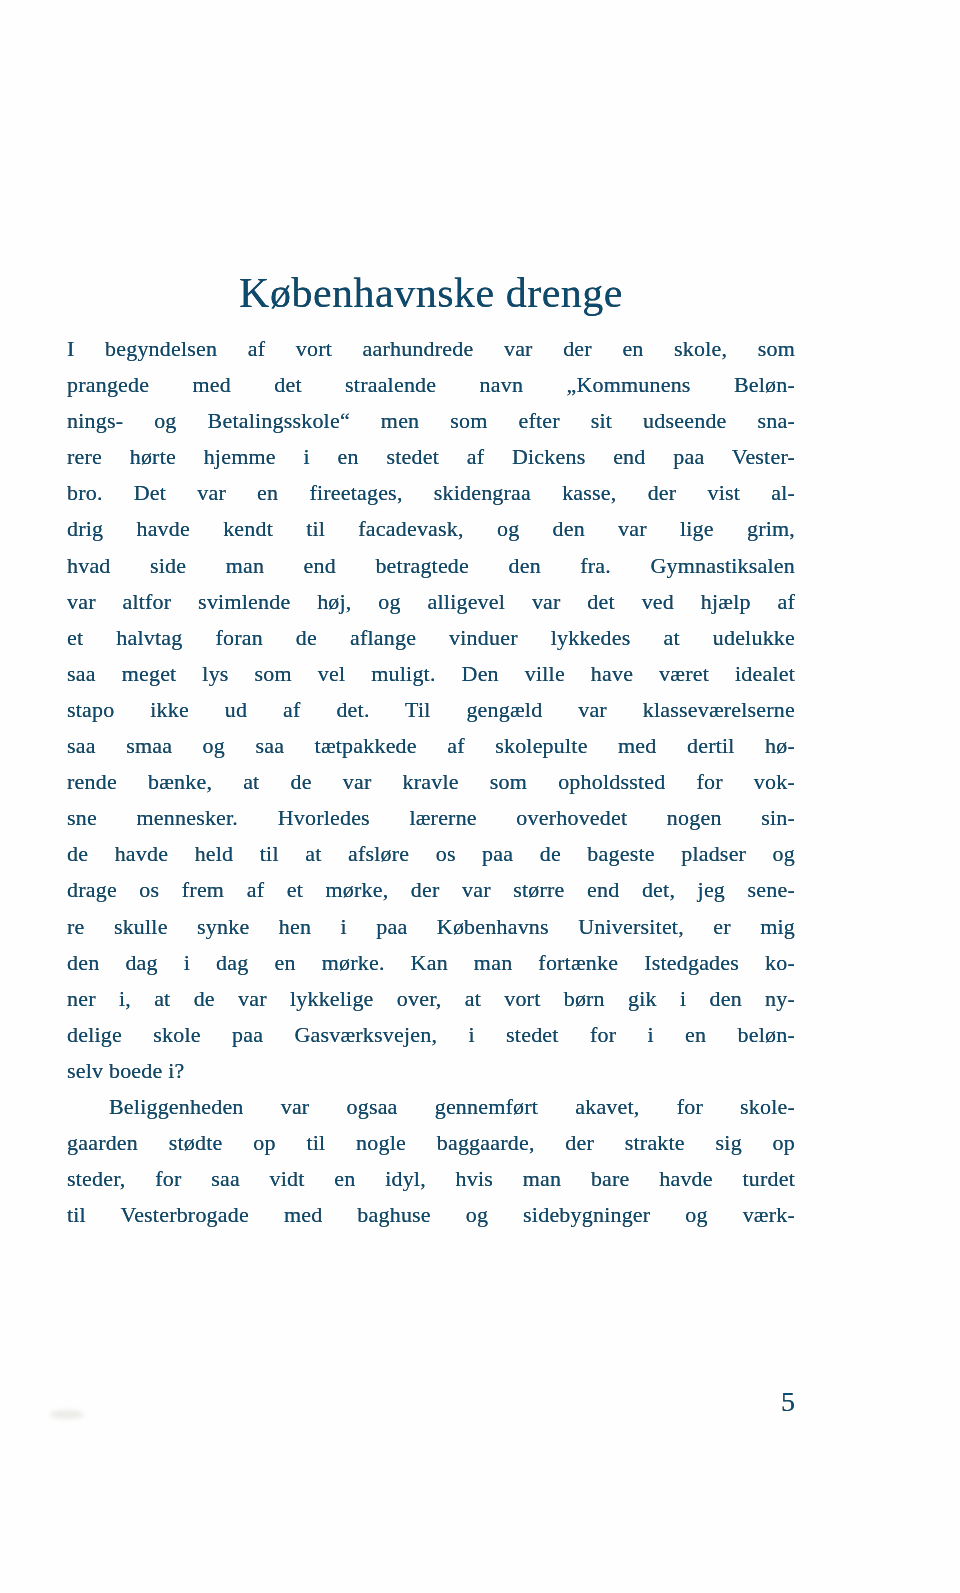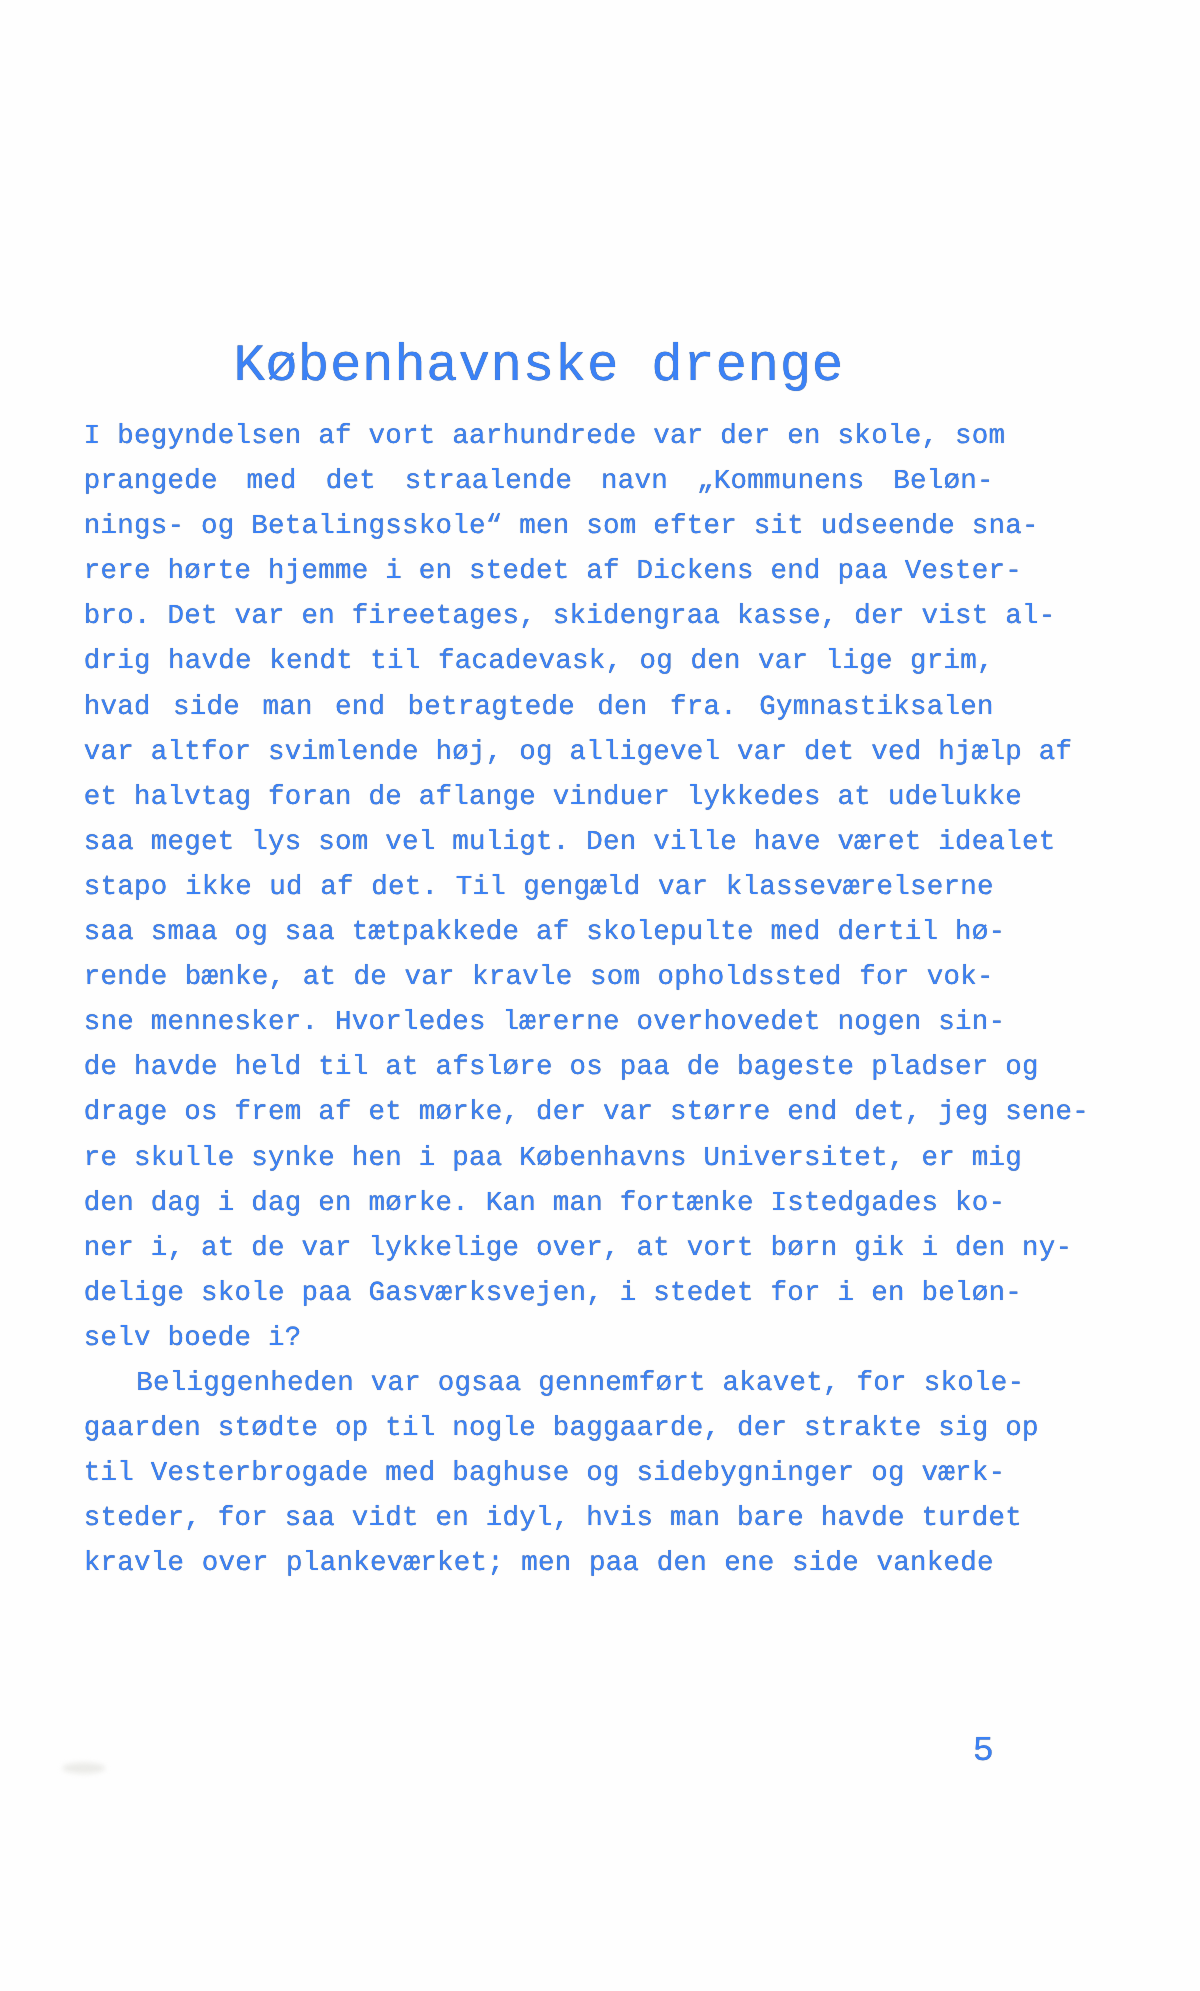--- a/index.html
+++ b/index.html
@@ -7,22 +7,22 @@
     margin: 0;
     padding: 0;
     background: #ffffff;
   }
   .page {
     position: relative;
     width: 960px;
     height: 1593px;
     background: #fefefe;
     overflow: hidden;
-    font-family: Liberation Mono, monospace;
-    color: #3b82f6;
+    font-family: Liberation Serif, serif;
+    color: #0c4a6e;
   }
   .title {
     position: absolute;
     left: 67px;
     top: 268px;
     width: 728px;
     margin: 0;
     font-size: 42px;
     font-weight: 400;
     line-height: 50px;
@@ -98,21 +98,20 @@
       <div class="line">sne mennesker. Hvorledes lærerne overhovedet nogen sin-</div>
       <div class="line">de havde held til at afsløre os paa de bageste pladser og</div>
       <div class="line">drage os frem af et mørke, der var større end det, jeg sene-</div>
       <div class="line">re skulle synke hen i paa Københavns Universitet, er mig</div>
       <div class="line">den dag i dag en mørke. Kan man fortænke Istedgades ko-</div>
       <div class="line">ner i, at de var lykkelige over, at vort børn gik i den ny-</div>
       <div class="line">delige skole paa Gasværksvejen, i stedet for i en beløn-</div>
       <div class="line flush">selv boede i?</div>
       <div class="line indent">Beliggenheden var ogsaa gennemført akavet, for skole-</div>
       <div class="line">gaarden stødte op til nogle baggaarde, der strakte sig op</div>
+      <div class="line">steder, for saa vidt en idyl, hvis man bare havde turdet</div>
       <div class="line">til Vesterbrogade med baghuse og sidebygninger og værk-</div>
-      <div class="line">steder, for saa vidt en idyl, hvis man bare havde turdet</div>
-      <div class="line">kravle over plankeværket; men paa den ene side vankede</div>
     </div>
 
   <div class="scan-smudge"></div>
 
   <div class="page-number">5</div>
 </div>
 
 </body></html>

